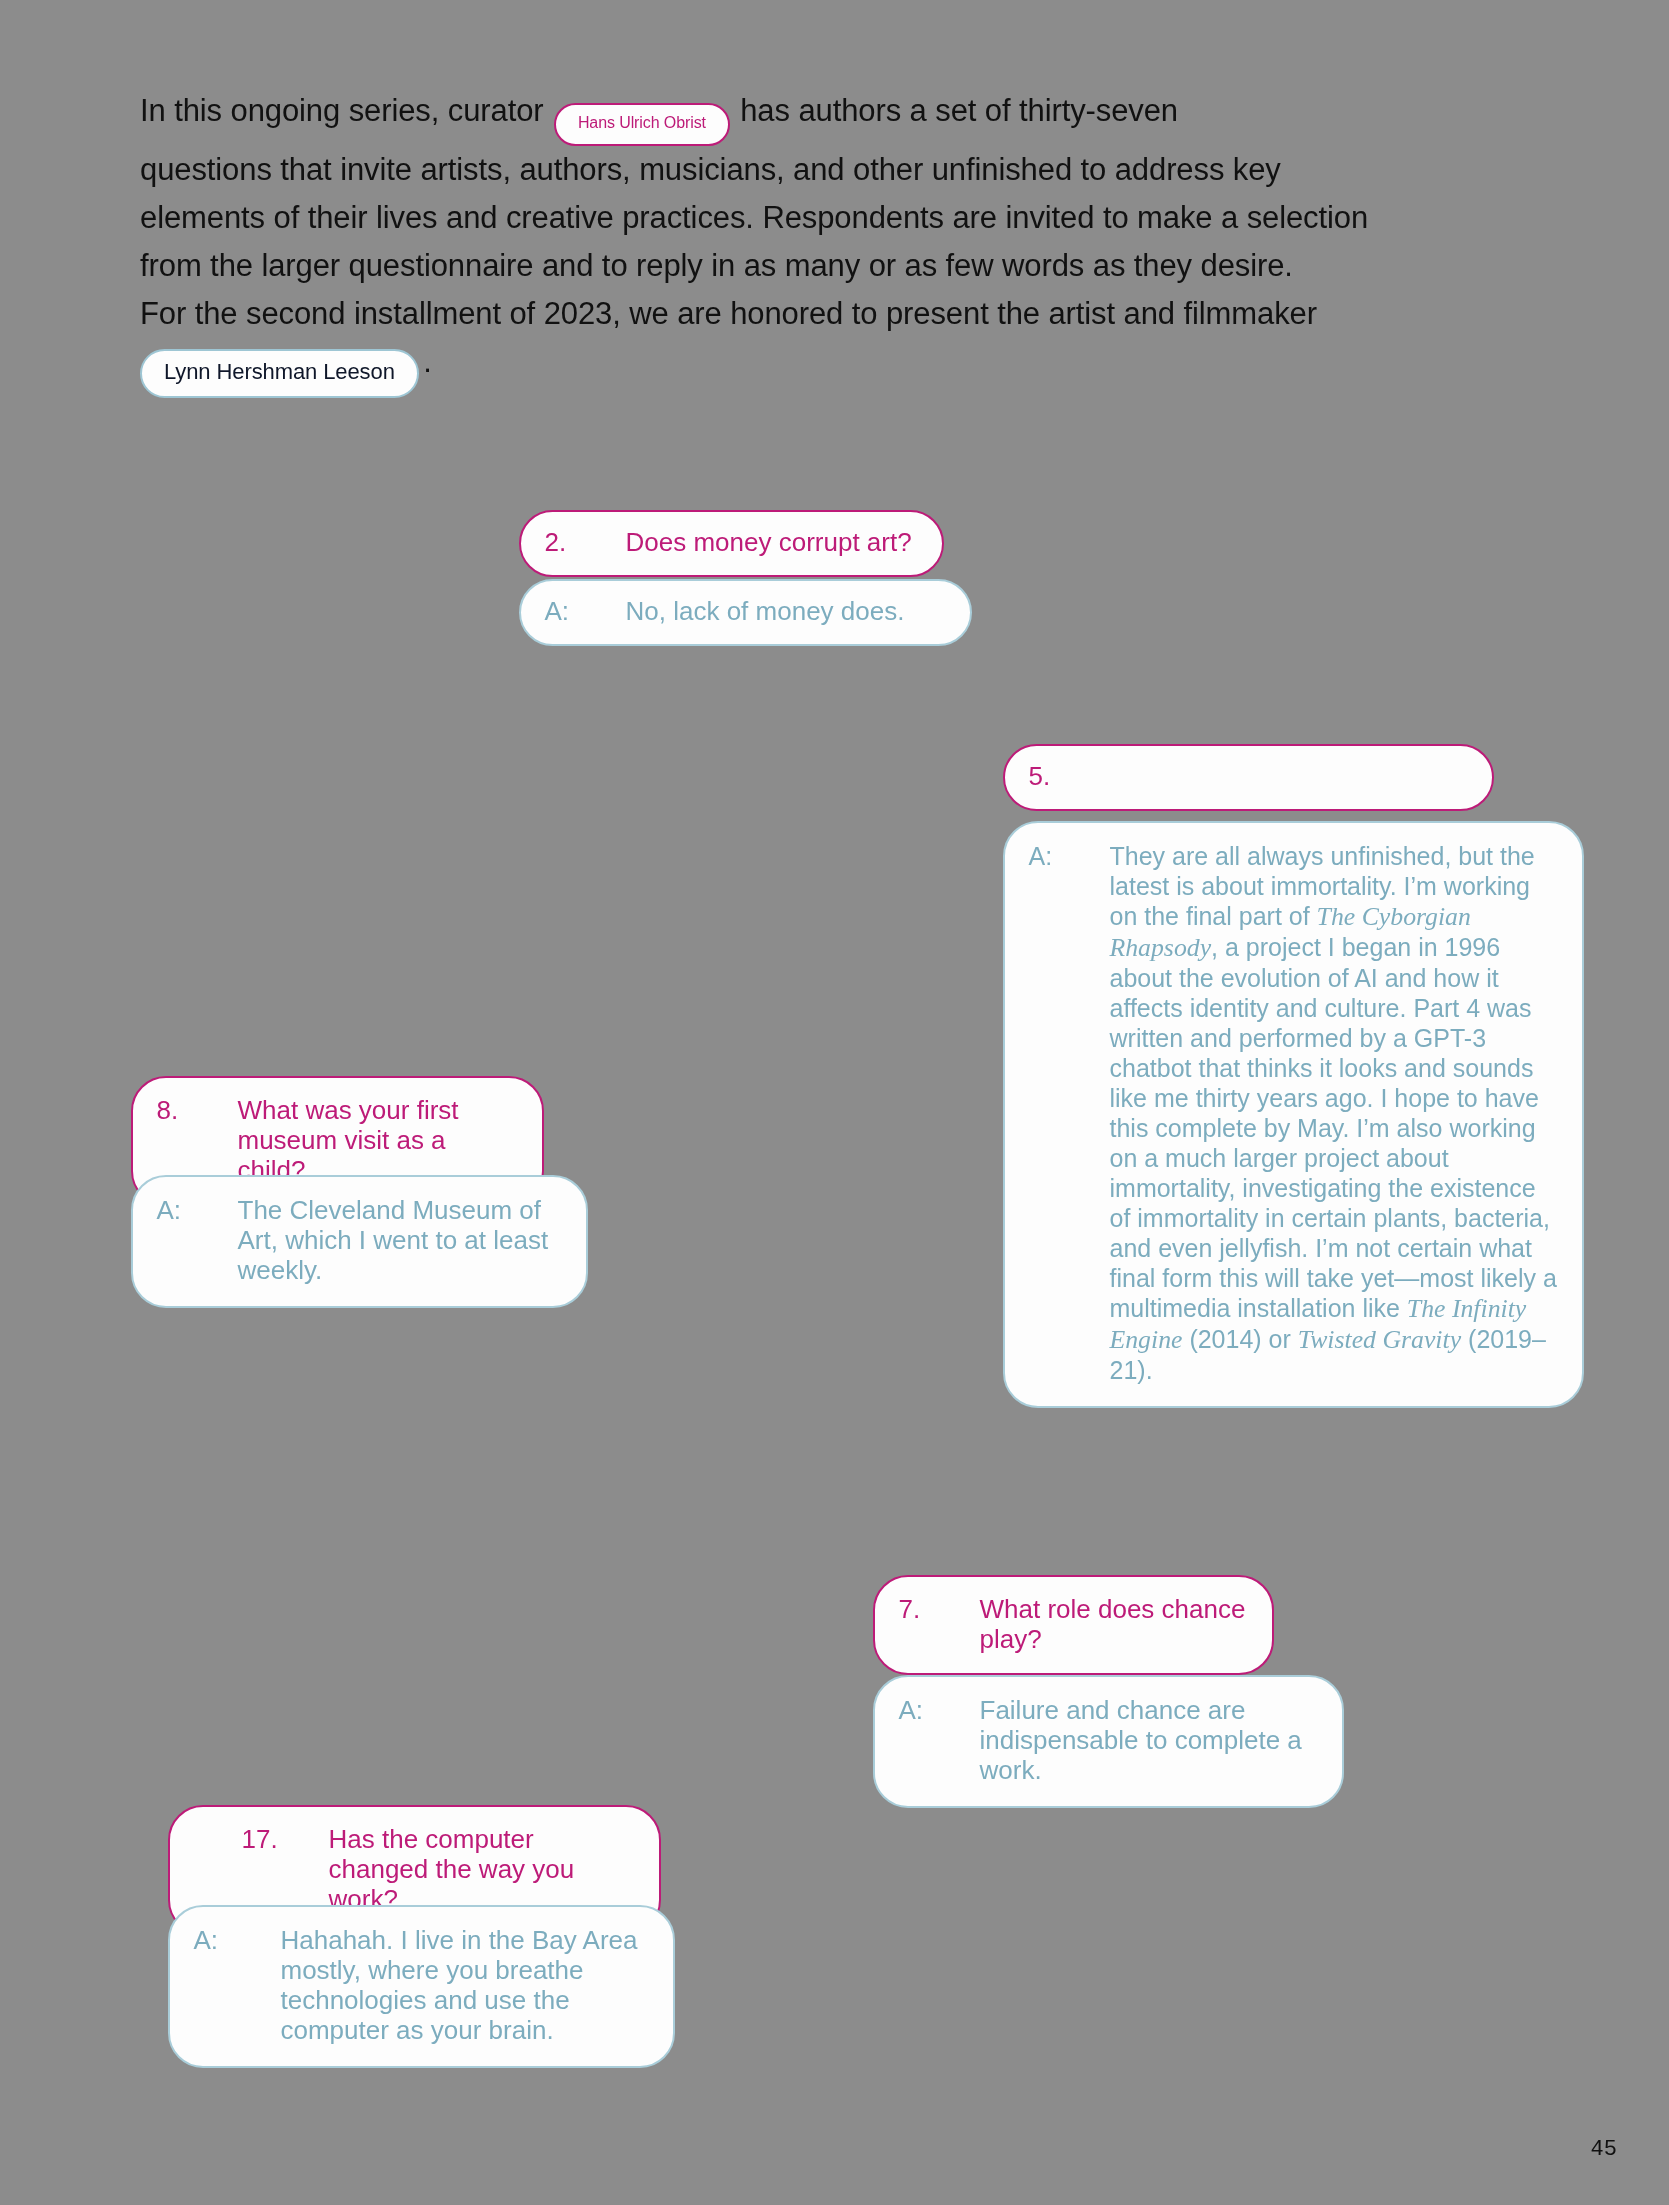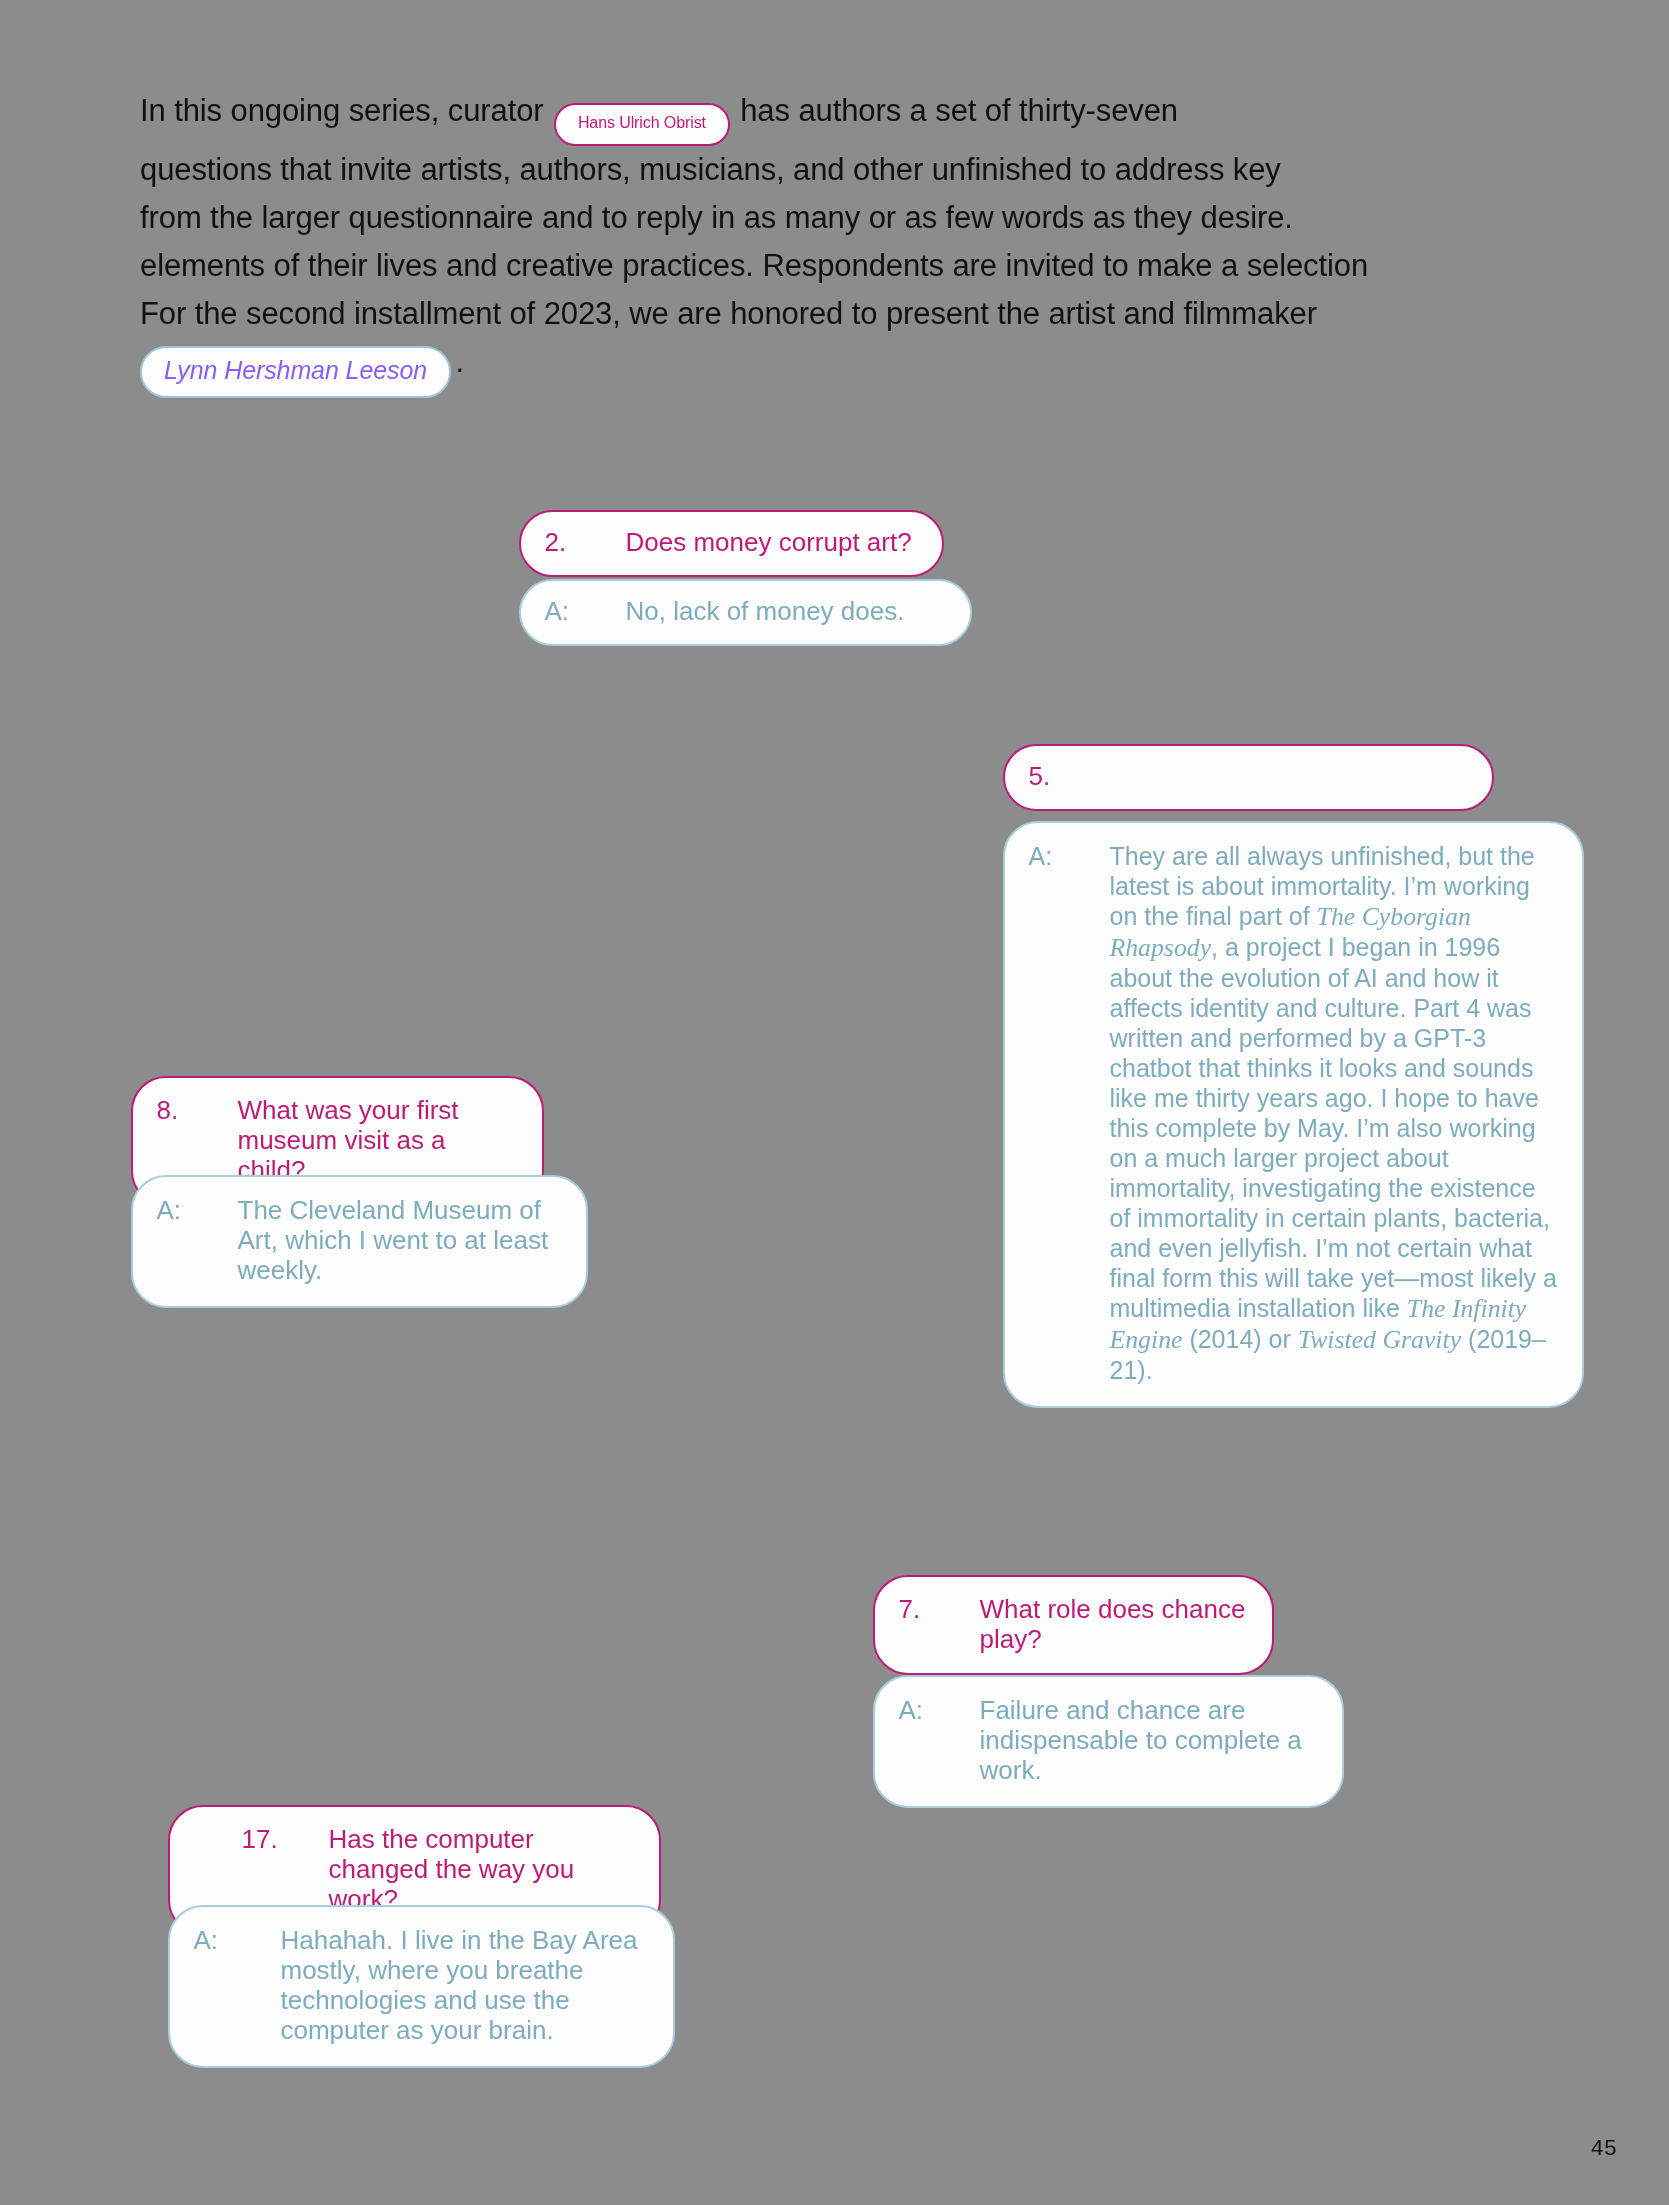--- a/index.html
+++ b/index.html
@@ -54,25 +54,24 @@
   }
   .pill-magenta {
     border: 2.6px solid #bd1b78;
     color: #bd1b78;
     font-size: 16px;
     padding: 10.3px 22px 12.5px 22px;
     margin: 0 10.3px;
   }
   .pill-blue {
     border: 2.6px solid #9ec6d4;
-    color: #8b5cf6;
-    font-size: 25px;
+    color: #0f172a;
+    font-size: 22px;
     padding: 10.3px 22px 12.5px 22px;
     margin: 0 4.4px 0 0;
-    font-style: italic;
   }
 
   
   .bubble {
     position: absolute;
     box-sizing: border-box;
     background: #fdfdfd;
     border-radius: 35px;
     display: flex;
     align-items: flex-start;
@@ -175,22 +174,22 @@
   }
 </style>
 </head>
 <body>
 
 <div class="page">
 
   <div class="intro">
     <span class="intro-line"><span class="intro-inline">In this ongoing series, curator</span><span class="pill pill-magenta">Hans Ulrich Obrist</span><span class="intro-inline">has authors a set of thirty-seven</span></span>
     <span class="intro-line">questions that invite artists, authors, musicians, and other unfinished to address key</span>
+    <span class="intro-line">elements of their lives and creative practices. Respondents are invited to make a selection</span>
     <span class="intro-line">from the larger questionnaire and to reply in as many or as few words as they desire.</span>
-    <span class="intro-line">elements of their lives and creative practices. Respondents are invited to make a selection</span>
     <span class="intro-line">For the second installment of 2023, we are honored to present the artist and filmmaker</span>
     <span class="intro-line"><span class="pill pill-blue">Lynn Hershman Leeson</span><span class="intro-inline">.</span></span>
   </div>
 
   <div class="bubble q sz-lg" id="q2">
     <span class="tag">2.</span>
     <span class="body">Does money corrupt art?</span>
   </div>
   <div class="bubble a sz-lg" id="a2">
     <span class="tag">A:</span>

